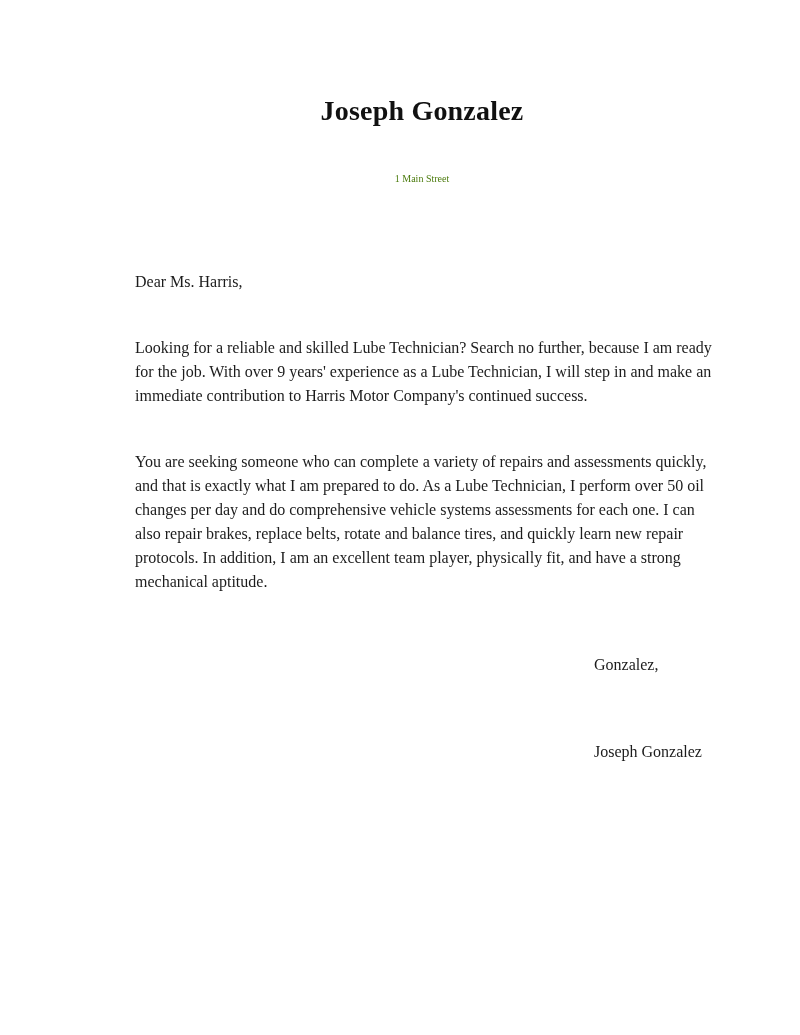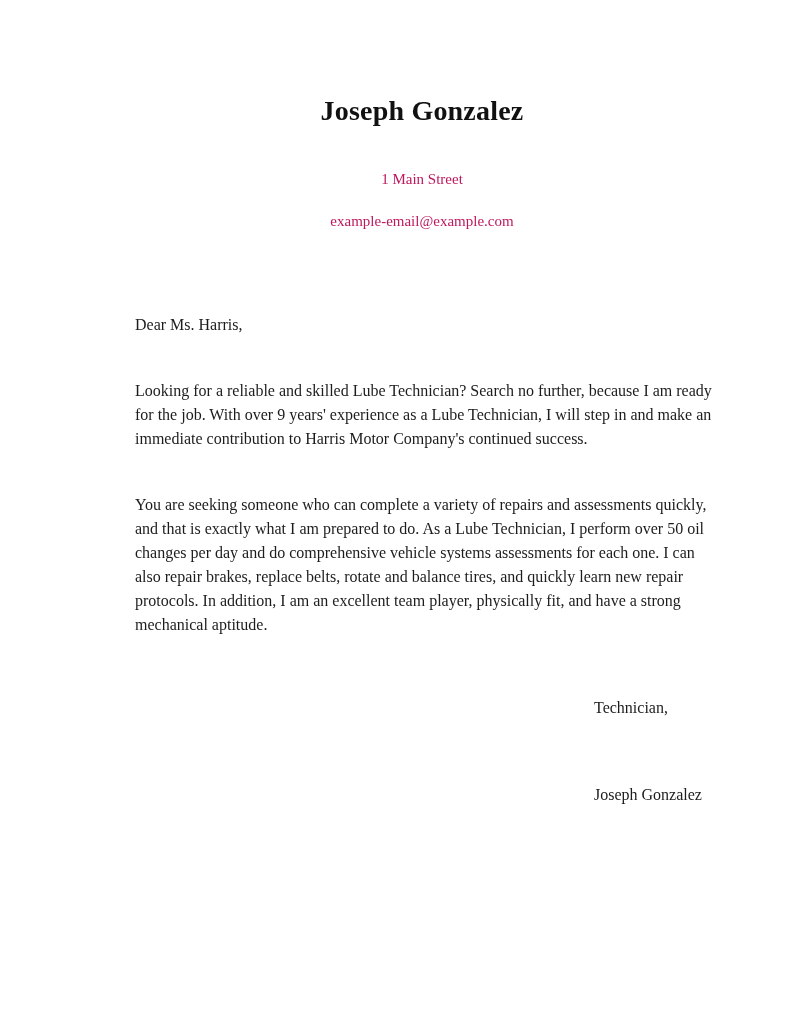--- a/index.html
+++ b/index.html
@@ -27,23 +27,23 @@
   .sender-name {
     font-size: 28px;
     font-weight: 700;
     line-height: 1.2;
     color: #111111;
     letter-spacing: 0.2px;
   }
 
   .contact-block {
     margin-top: 8px;
-    font-size: 15px;
+    font-size: 10px;
     line-height: 20.5px;
-    color: #be185d;
+    color: #4d7c0f;
   }
 
   
   .letter-body {
     margin: 18px 72px 8px 80px;
     font-size: 16px;
     line-height: 24px;
     text-align: left;
   }
 
@@ -72,31 +72,30 @@
 </style>
 </head>
 <body>
 
 <div class="page">
 
   <header class="letter-header">
     <div class="sender-name">Joseph Gonzalez</div>
     <div class="contact-block">
       <div>1 Main Street</div>
-      <div>example-email@example.com</div>
     </div>
   </header>
 
   <main class="letter-body">
     <p class="greeting">Dear Ms. Harris,</p>
 
     <p class="para">Looking for a reliable and skilled Lube Technician? Search no further, because I am ready for the job. With over 9 years' experience as a Lube Technician, I will step in and make an immediate contribution to Harris Motor Company's continued success.</p>
 
     <p class="para">You are seeking someone who can complete a variety of repairs and assessments quickly, and that is exactly what I am prepared to do. As a Lube Technician, I perform over 50 oil changes per day and do comprehensive vehicle systems assessments for each one. I can also repair brakes, replace belts, rotate and balance tires, and quickly learn new repair protocols. In addition, I am an excellent team player, physically fit, and have a strong mechanical aptitude.</p>
 
 
     <div class="closing-block">
-      <span class="valediction">Technician,</span>
+      <span class="valediction">Gonzalez,</span>
       <span class="signature-name">Joseph Gonzalez</span>
     </div>
   </main>
 
 </div>
 
 </body></html>

